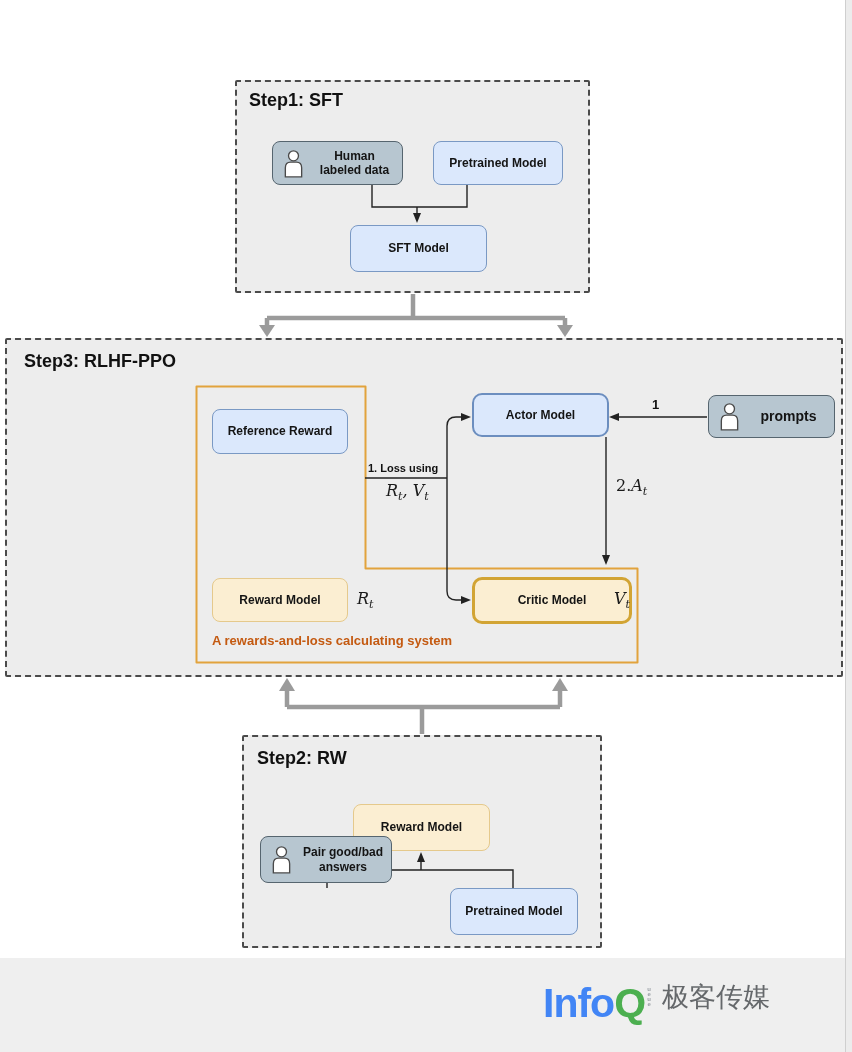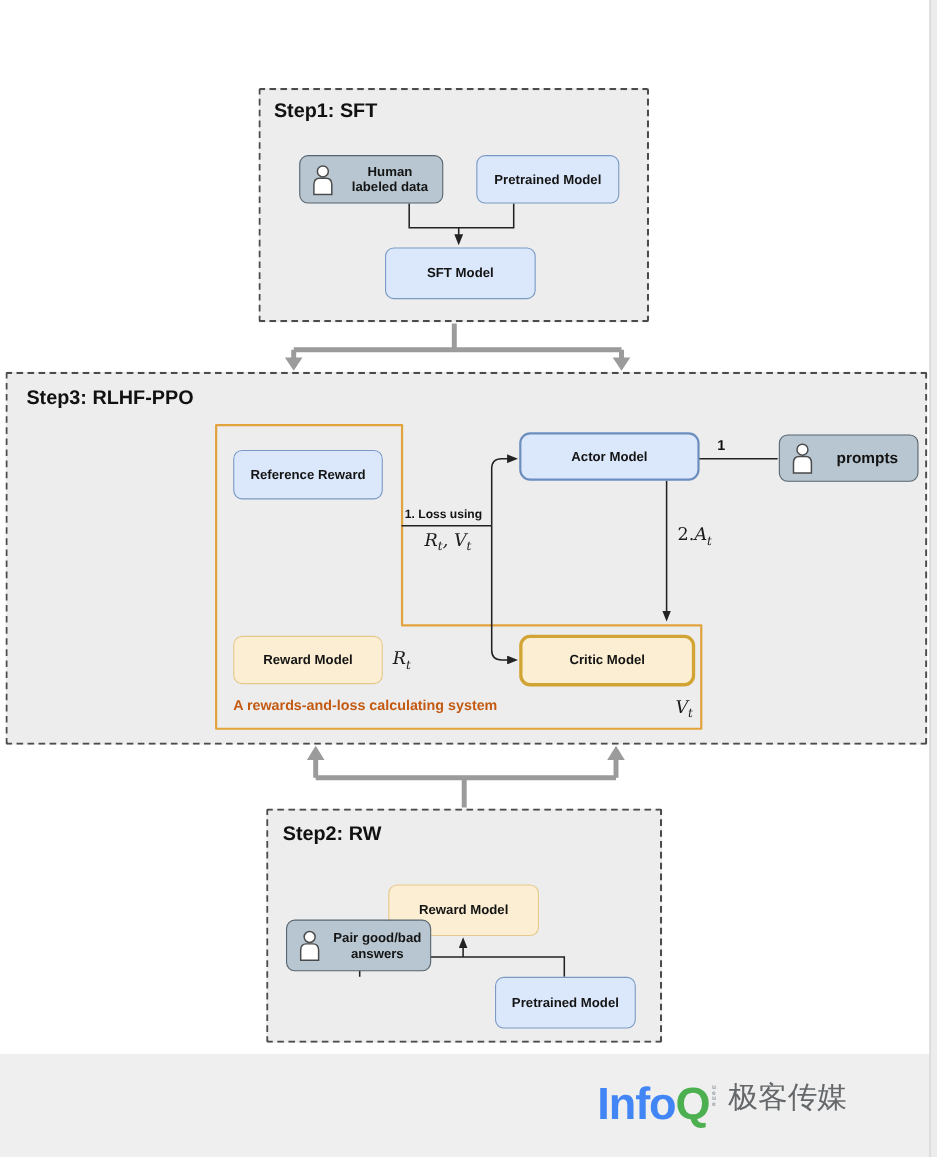--- a/index.html
+++ b/index.html
@@ -103,21 +103,21 @@
   <div class="node blue" style="left:433px;top:141px;width:130px;height:44px;">
     <span>Pretrained Model</span>
   </div>
   <div class="node blue" style="left:350px;top:225px;width:137px;height:47px;">
     <span>SFT Model</span>
   </div>
 
   <div class="node blue" style="left:212px;top:409px;width:136px;height:45px;">
     <span>Reference Reward</span>
   </div>
-  <div class="node actor" style="left:472px;top:393px;width:164px;height:44px;">
+  <div class="node actor" style="left:472px;top:393px;width:137px;height:44px;">
     <span>Actor Model</span>
   </div>
   <div class="node slate" style="left:708px;top:395px;width:127px;height:43px;">
     <svg class="person" viewBox="0 0 24 30">
       <circle cx="12" cy="7" r="5.2" fill="#fff" stroke="#4a4a4a" stroke-width="1.4"></circle>
       <path d="M3.5,29 L3.5,19.5 Q3.5,13.5 9,13.5 L15,13.5 Q20.5,13.5 20.5,19.5 L20.5,29 Z" fill="#fff" stroke="#4a4a4a" stroke-width="1.4"></path>
     </svg>
     <span class="txt" style="font-size:14px;">prompts</span>
   </div>
   <div class="node cream" style="left:212px;top:578px;width:136px;height:44px;">
@@ -131,21 +131,21 @@
   <div class="mini-label bold-sm" style="left:368px;top:462px;">1. Loss using</div>
   <div class="mini-label math" style="left:386px;top:481px;">
     <span>R</span><sub>t</sub><span>, </span><span>V</span><sub>t</sub>
   </div>
   <div class="mini-label math" style="left:616px;top:476px;">
     <span style="font-style:normal;">2.</span><span>A</span><sub>t</sub>
   </div>
   <div class="mini-label math" style="left:357px;top:589px;">
     <span>R</span><sub>t</sub>
   </div>
-  <div class="mini-label math" style="left:614px;top:589px;margin-top:44px;">
+  <div class="mini-label math" style="left:614px;top:589px;">
     <span>V</span><sub>t</sub>
   </div>
   <div class="caption" style="left:212px;top:633px;">A rewards-and-loss calculating system</div>
 
   <div class="node cream" style="left:353px;top:804px;width:137px;height:47px;">
     <span>Reward Model</span>
   </div>
   <div class="node slate" style="left:260px;top:836px;width:132px;height:47px;">
     <svg class="person" viewBox="0 0 24 30">
       <circle cx="12" cy="7" r="5.2" fill="#fff" stroke="#4a4a4a" stroke-width="1.4"></circle>

